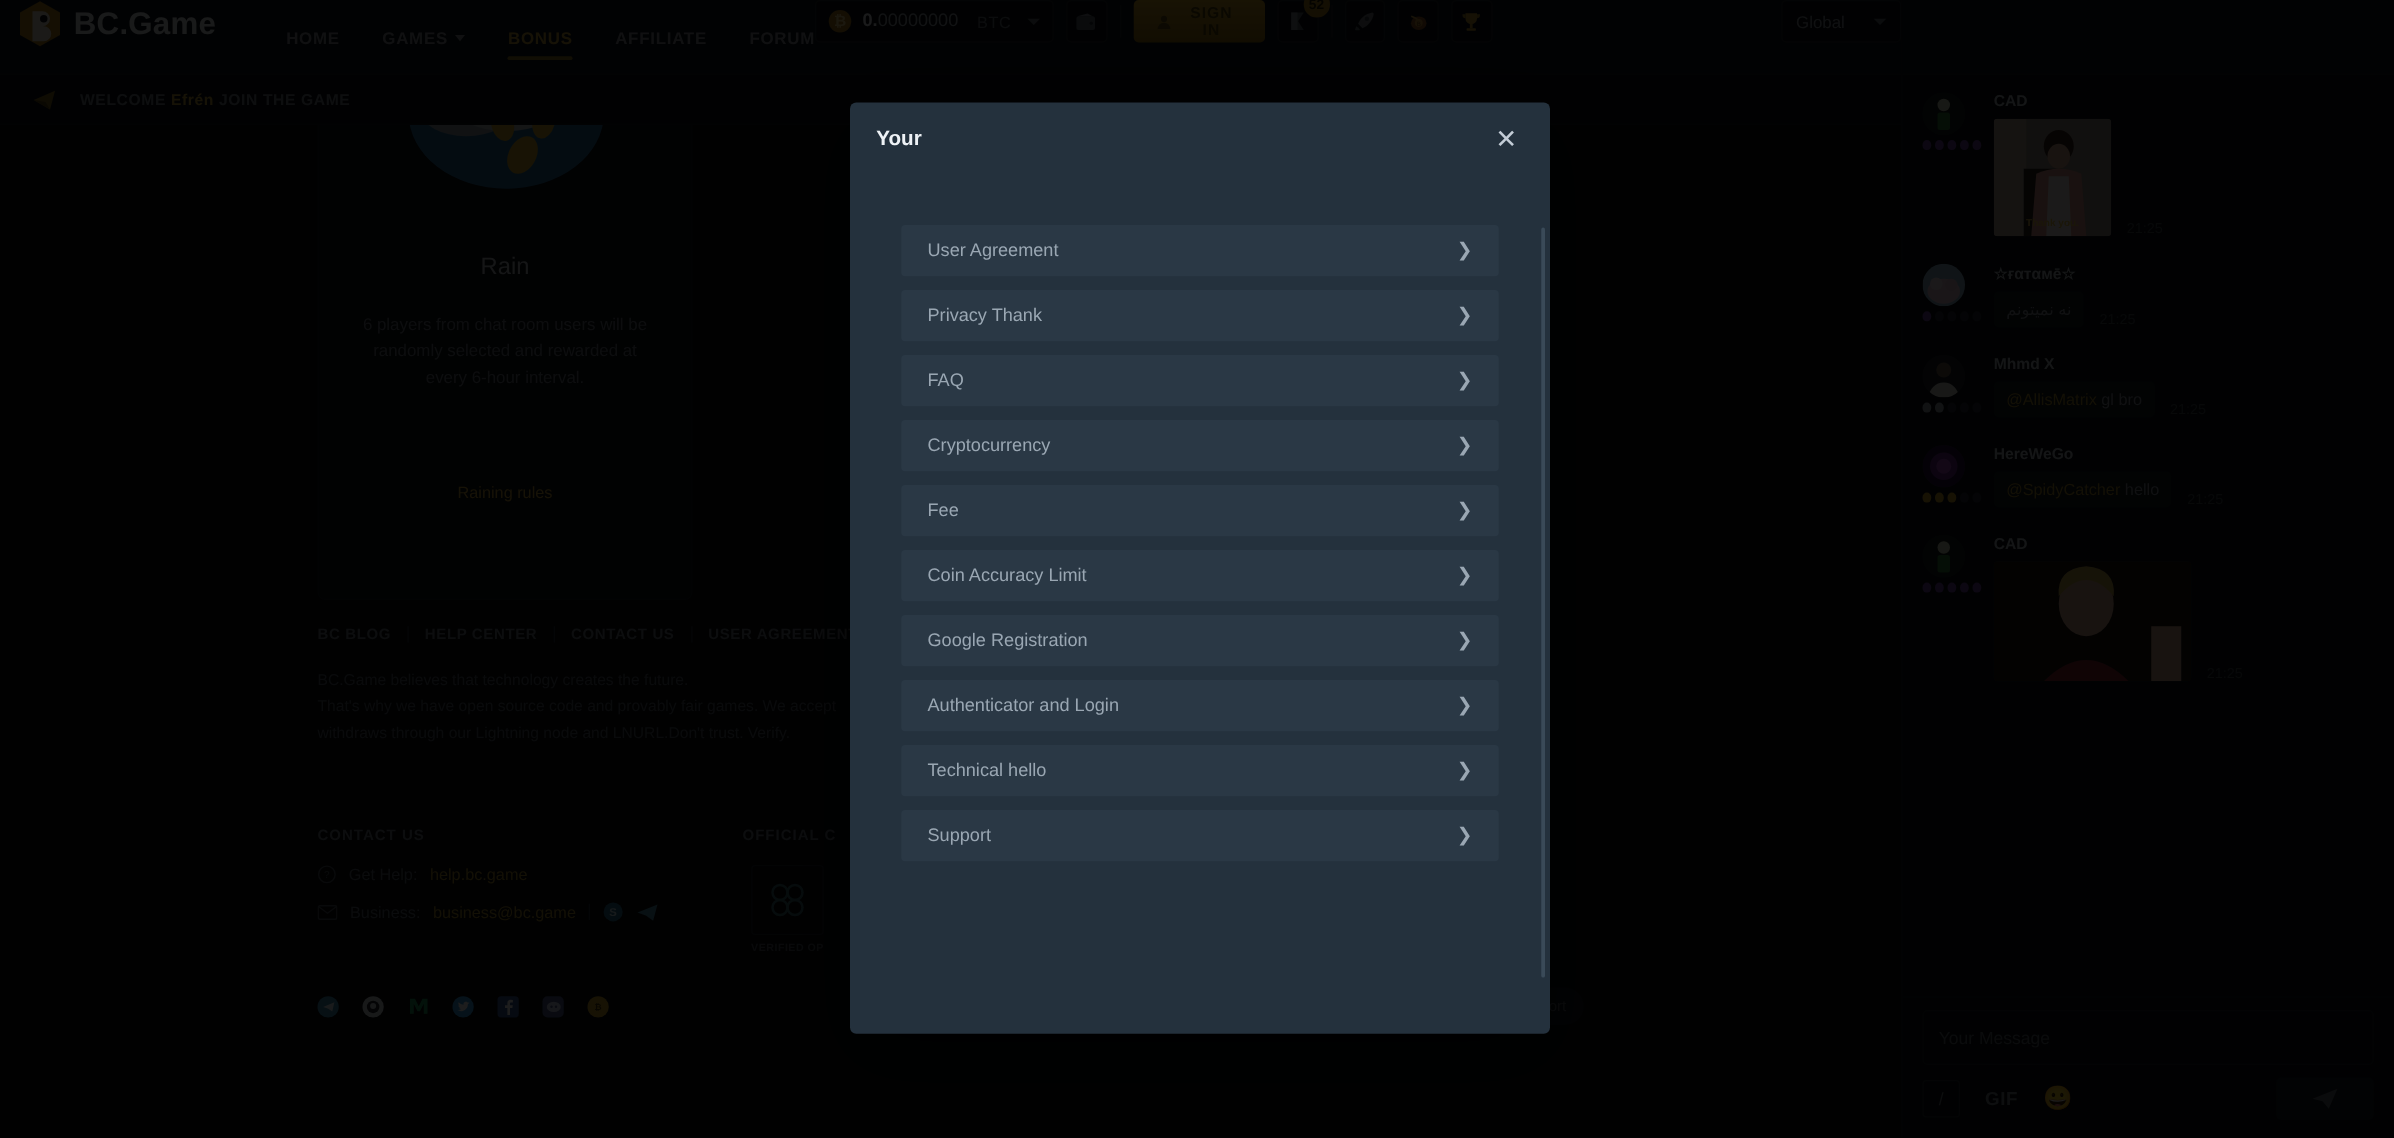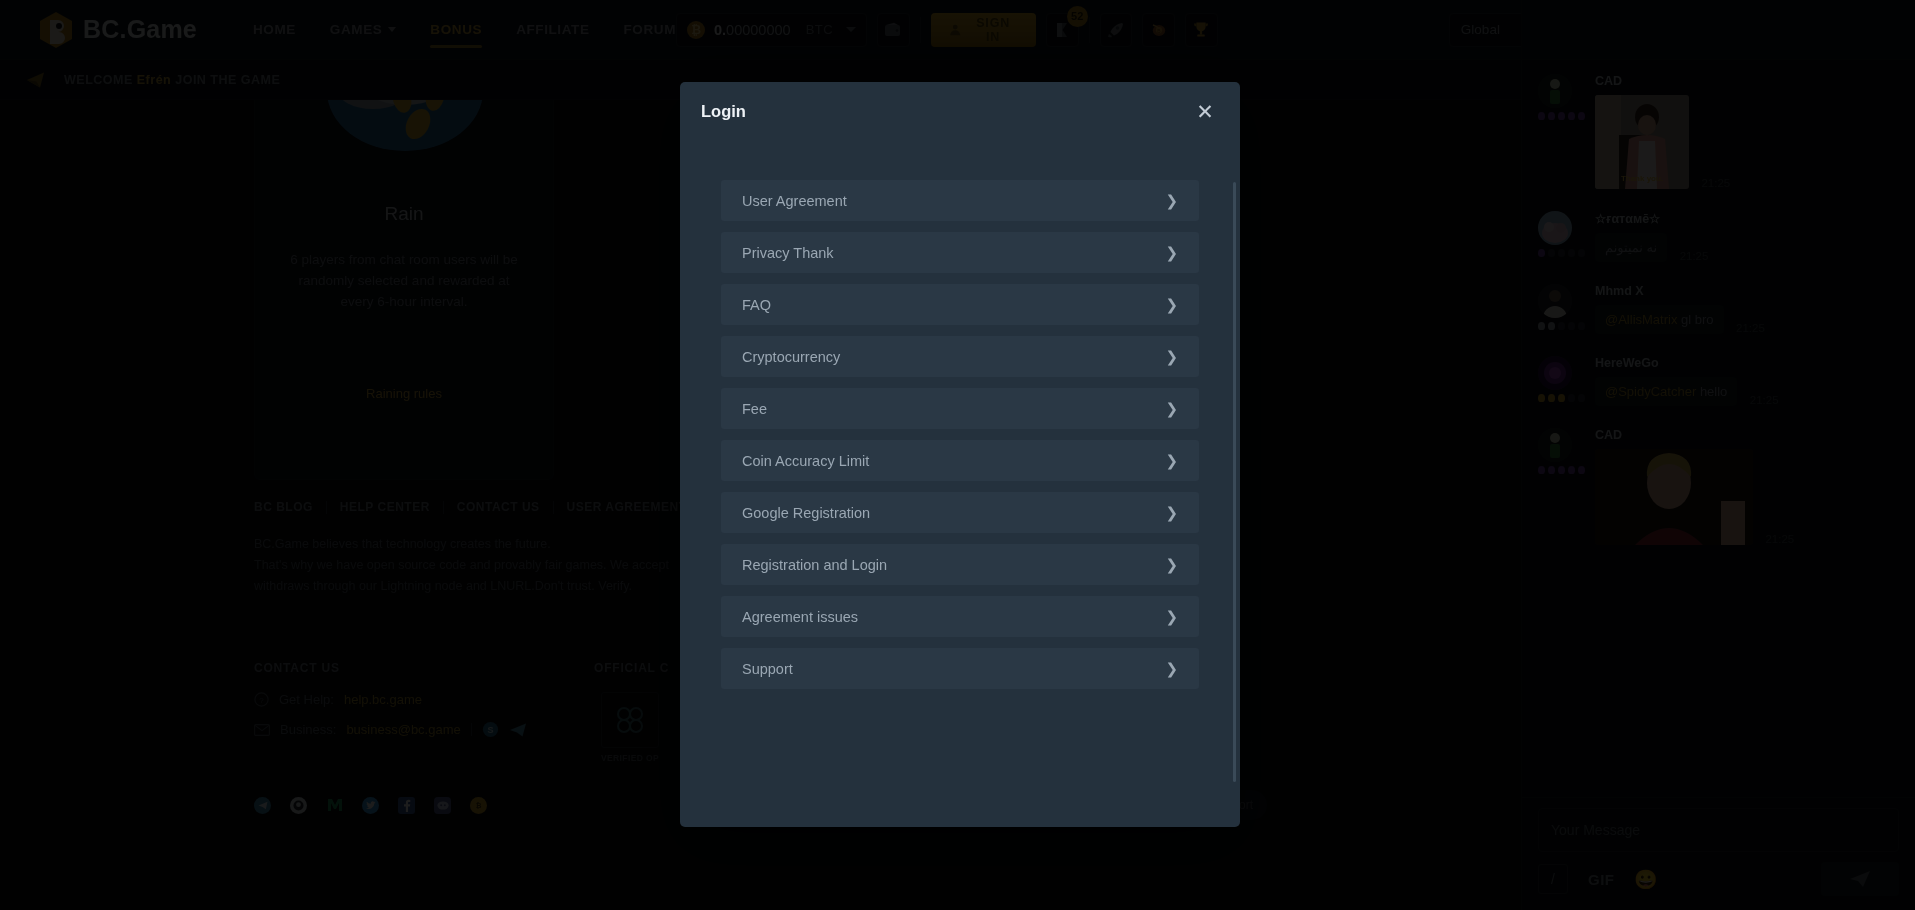--- a/index.html
+++ b/index.html
@@ -12,22 +12,22 @@
 
   
   .page-root { position: relative; width: 1915px; height: 910px; }
   .dimmed { filter: brightness(0.30); }
 
   
   .header {
     position: absolute; top: 0; left: 0;
     width: 1521px; height: 60px;
     background: #12161b;
-    display: flex; align-items: center;
-    padding: 0 31px;
+    display: flex; align-items: flex-start;
+    padding: 0 7px;
     border-bottom: 1px solid #181c22;
   }
   .brand { display: flex; align-items: center; gap: 10px; margin-left: 8px; }
   .brand-logo { width: 34px; height: 38px; position: relative; }
   .brand-logo svg { display: block; }
   .brand-name { color: #dfe3e8; font-size: 25px; font-weight: 700; letter-spacing: .2px; }
 
   .nav { display: flex; align-items: center; gap: 34px; margin-left: 56px; height: 60px; }
   .nav-item {
     color: #8c949e; font-size: 13.5px; font-weight: 700; letter-spacing: .6px;
@@ -669,21 +669,21 @@
           </div>
         </div>
       </div>
     </div>
   </div>
 
   <div class="scrim"></div>
 
   <div class="modal">
     <div class="modal-head">
-      <div class="modal-title">Login</div>
+      <div class="modal-title">Your</div>
       <div class="modal-close">✕</div>
     </div>
     <div class="modal-body">
       <div class="help-item">
         <span class="help-item-label">User Agreement</span>
         <span class="help-chevron">❯</span>
       </div>
       <div class="help-item">
         <span class="help-item-label">Privacy Thank</span>
         <span class="help-chevron">❯</span>
@@ -702,25 +702,25 @@
       </div>
       <div class="help-item">
         <span class="help-item-label">Coin Accuracy Limit</span>
         <span class="help-chevron">❯</span>
       </div>
       <div class="help-item">
         <span class="help-item-label">Google Registration</span>
         <span class="help-chevron">❯</span>
       </div>
       <div class="help-item">
-        <span class="help-item-label">Registration and Login</span>
-        <span class="help-chevron">❯</span>
-      </div>
-      <div class="help-item">
-        <span class="help-item-label">Agreement issues</span>
+        <span class="help-item-label">Authenticator and Login</span>
+        <span class="help-chevron">❯</span>
+      </div>
+      <div class="help-item">
+        <span class="help-item-label">Technical hello</span>
         <span class="help-chevron">❯</span>
       </div>
       <div class="help-item">
         <span class="help-item-label">Support</span>
         <span class="help-chevron">❯</span>
       </div>
       <div class="modal-scroll"></div>
     </div>
   </div>
 

